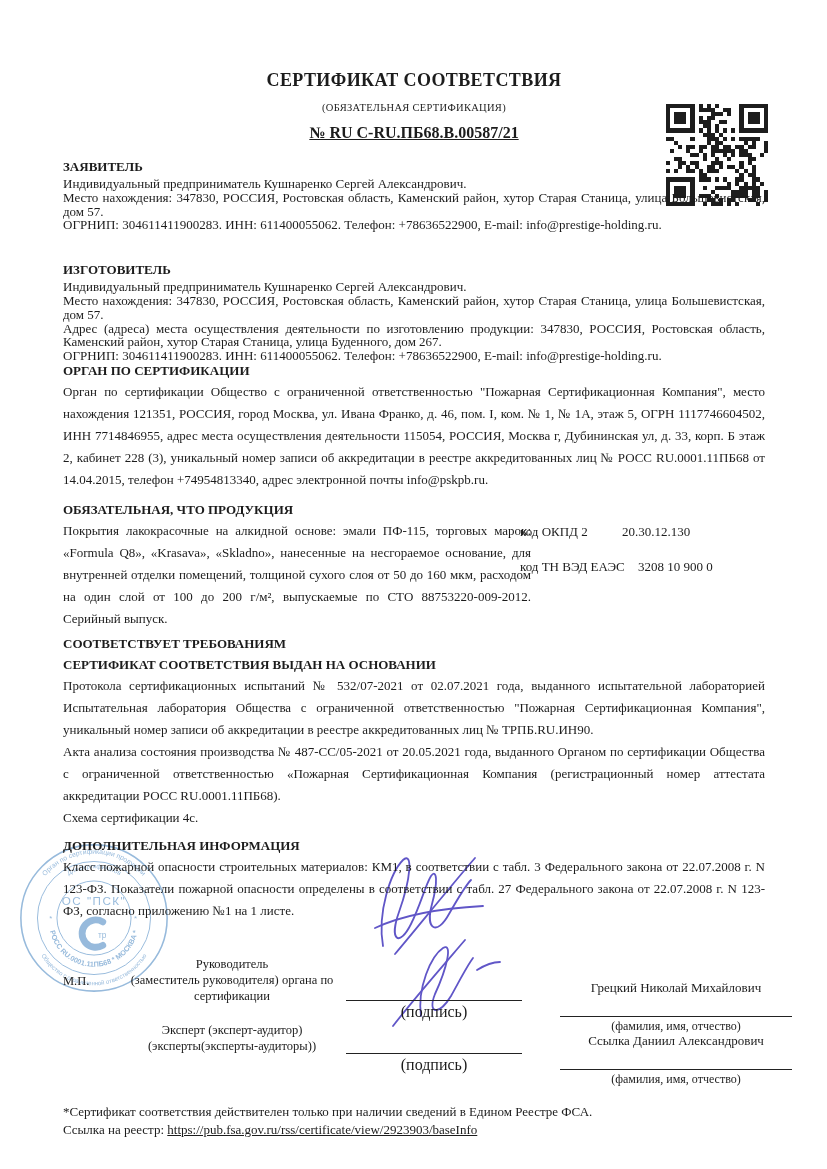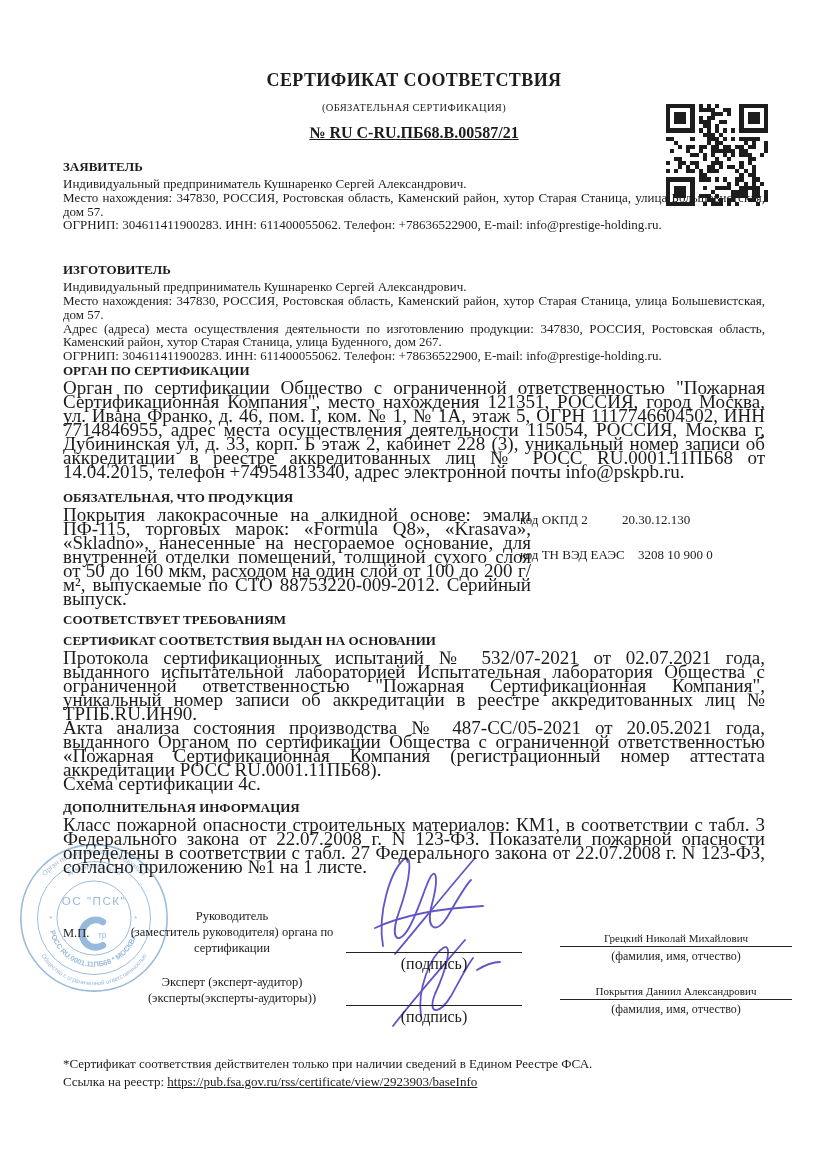--- a/index.html
+++ b/index.html
@@ -6,21 +6,21 @@
   .page{
     position:relative;width:827px;height:1169px;margin:0 auto;background:#ffffff;
     font-family:"Liberation Serif","DejaVu Serif",serif;color:#1c1c1c;overflow:hidden;
   }
   .content{position:absolute;left:63px;top:0;width:702px;}
   .title-block{text-align:center;padding-top:70px;}
   .doc-title{font-size:18px;font-weight:bold;letter-spacing:.4px;margin:0;}
   .doc-subtitle{font-size:10.5px;margin-top:11px;letter-spacing:.3px;}
   .doc-number{font-size:16px;font-weight:bold;text-decoration:underline;margin-top:11px;}
   .sec-heading{font-size:13px;font-weight:bold;line-height:15px;}
-  .body-text{font-size:19px;line-height:14px;text-align:justify;}
+  .body-text{font-size:13px;line-height:22px;text-align:justify;}
   .lines div{font-size:13px;line-height:13.8px;text-align:justify;}
   .sec{margin-top:0;}
   .m-applicant{margin-top:17px;}
   .m-manufacturer{margin-top:30px;}
   .m-organ{}
   .m-product{margin-top:11px;}
   .m-requirements{margin-top:6px;}
   .m-basis{margin-top:6px;}
   .m-additional{margin-top:9px;}
   .sec-heading{margin-bottom:3px;}
@@ -41,21 +41,21 @@
   .mp{position:absolute;left:0;top:40px;}
   .role{position:absolute;left:50px;top:22px;width:238px;text-align:center;white-space:pre-line;line-height:16px;}
   .role.second{top:88px;}
   .sigline{position:absolute;left:283px;top:0;width:176px;border-bottom:1.2px solid #222;}
   .sigline.first{top:66px;}
   .sigline.second{top:119px;}
   .siglabel{position:absolute;left:283px;width:176px;text-align:center;font-size:16px;}
   .siglabel.first{top:69px;}
   .siglabel.second{top:122px;}
   .namecol{position:absolute;left:497px;width:232px;text-align:center;}
-  .name-text{font-size:11px;padding-bottom:2px;border-bottom:1.2px solid #222;}
+  .name-text{font-size:13px;padding-bottom:20px;border-bottom:1.2px solid #222;}
   .name-label{font-size:12px;padding-top:2px;}
   .namecol.first{top:46px;}
   .namecol.second{top:99px;}
   .footer{margin-top:17px;font-size:13px;line-height:18px;}
   .footer a{color:#1c1c1c;}
   .qr{position:absolute;left:666px;top:104px;width:102px;height:102px;}
   .stamp{position:absolute;left:16px;top:840px;width:156px;height:156px;opacity:.85;}
   .ink{position:absolute;left:325px;top:850px;width:230px;height:180px;pointer-events:none;}
 </style>
 </head>
@@ -471,21 +471,21 @@
       <div class="namecol first">
         <div class="name-text">Грецкий Николай Михайлович</div>
         <div class="name-label">(фамилия, имя, отчество)</div>
       </div>
 
       <div class="role second">Эксперт (эксперт-аудитор)
 (эксперты(эксперты-аудиторы))</div>
       <div class="sigline second"></div>
       <div class="siglabel second">(подпись)</div>
       <div class="namecol second">
-        <div class="name-text">Покрытия Даниил Александрович</div>
+        <div class="name-text">Ссылка Даниил Александрович</div>
         <div class="name-label">(фамилия, имя, отчество)</div>
       </div>
     </div>
 
     <div class="footer">
       <div>*Сертификат соответствия действителен только при наличии сведений в Едином Реестре ФСА.</div>
       <div>
         <span>Ссылка на реестр:</span>
         <a href="#">https://pub.fsa.gov.ru/rss/certificate/view/2923903/baseInfo</a>
       </div>

